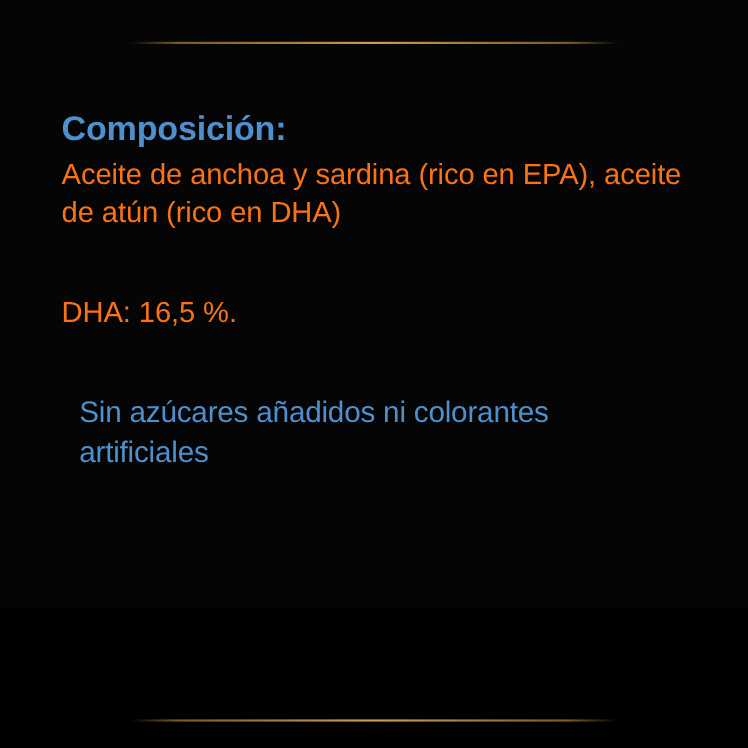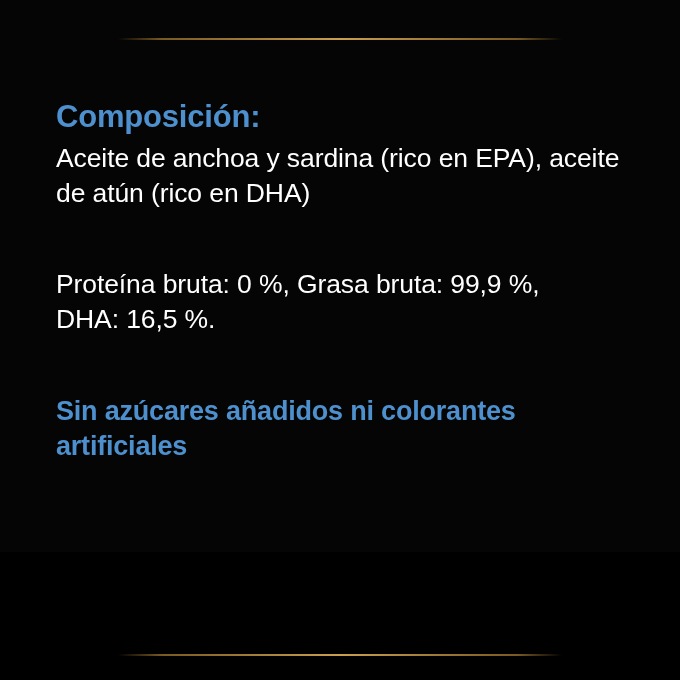--- a/index.html
+++ b/index.html
@@ -45,55 +45,54 @@
 
   .heading {
     color: #4d90cd;
     font-size: 31px;
     font-weight: bold;
     letter-spacing: -0.2px;
     line-height: 1.12;
     margin: 0 0 6px 0;
   }
   .body-text {
-    color: #ffffff;
+    color: #f97316;
     font-size: 26.5px;
     font-weight: normal;
     line-height: 1.33;
     margin: 0;
     letter-spacing: -0.1px;
   }
   .block-composition { margin-bottom: 56px; }
   .block-analytical { margin-bottom: 56px; }
 
   .claim {
     color: #4d90cd;
     font-size: 27px;
-    font-weight: bold;
+    font-weight: normal;
     line-height: 1.3;
-    margin: 0;
+    margin: 16px;
     letter-spacing: -0.2px;
   }
 </style>
 </head>
 <body>
 
 <div class="page">
 
   <div class="rule rule-top"></div>
 
   <div class="content">
 
     <div class="block-composition">
       <p class="heading">Composición:</p>
       <p class="body-text">Aceite de anchoa y sardina (rico en EPA), aceite de atún (rico en DHA)</p>
     </div>
 
     <div class="block-analytical">
-      <p class="body-text">Proteína bruta: 0 %, Grasa bruta: 99,9 %,</p>
       <p class="body-text">DHA: 16,5 %.</p>
     </div>
 
     <div class="block-claim">
       <p class="claim">Sin azúcares añadidos ni colorantes artificiales</p>
     </div>
 
   </div>
 
   <div class="rule rule-bottom"></div>

